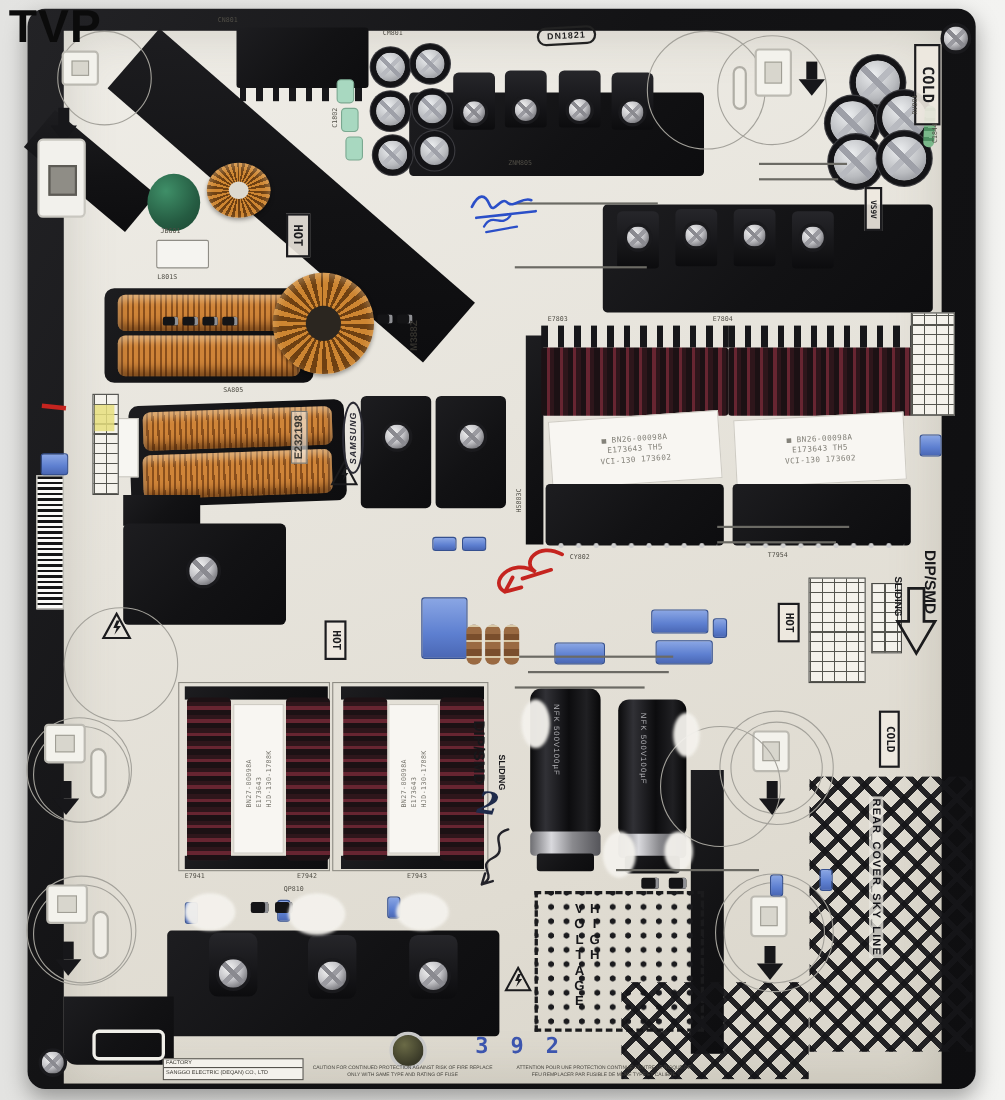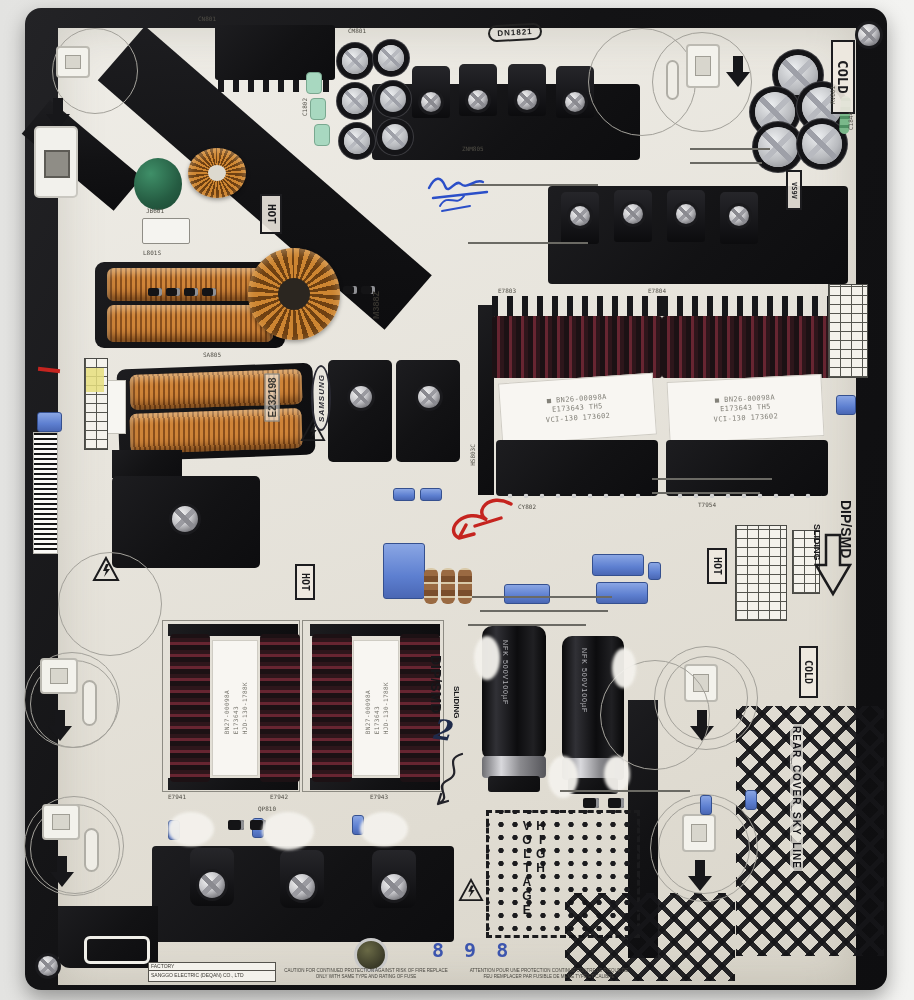--- a/index.html
+++ b/index.html
@@ -59,20 +59,21 @@
   .gridtab{background:#f4f2ec;border:1px solid #4a4a46;
        background-image:repeating-linear-gradient(0deg,#55554f 0 1px,transparent 1px 9px),
                         repeating-linear-gradient(90deg,#55554f 0 1px,transparent 1px 11px);}
   .bars{background:repeating-linear-gradient(180deg,#151515 0 2px,transparent 2px 5px),#fbfaf7;}
 </style>
 </head>
 <body>
 
 <div id="stage">
 
+  <div class="abs" style="left:8px;top:0px;font-size:42px;font-weight:900;color:#0b0b0b;letter-spacing:1px;z-index:60;">TVP</div>
 
   <div class="abs" style="left:25px;top:8px;width:862px;height:982px;border-radius:16px;
               background:linear-gradient(120deg,#232326,#131315 40%,#0e0e10);
               box-shadow:0 8px 20px rgba(0,0,0,.35);"></div>
 
   <div class="abs" style="left:58px;top:28px;width:798px;height:957px;
               background:linear-gradient(160deg,#efede7,#e7e4dc 40%,#e0dcd2 75%,#d9d5ca);
               box-shadow:inset 0 0 45px rgba(115,110,95,.25);"></div>
 
   <div class="abs blk" style="left:145px;top:26px;width:380px;height:72px;transform:rotate(41deg);transform-origin:0 0;"></div>
@@ -373,21 +374,21 @@
               border:1px solid #77756d;padding:1px 3px;background:rgba(245,243,238,.6);">E232198</div>
   <div class="abs" style="left:288px;top:388px;width:66px;height:20px;border:2px solid #2a2a33;border-radius:50%;
               display:flex;align-items:center;justify-content:center;transform:rotate(-90deg);transform-origin:center;">
     <span style="font-size:8px;font-weight:700;font-style:italic;color:#2a2a33;letter-spacing:1px;">SAMSUNG</span>
   </div>
   <div class="abs" style="left:362px;top:300px;font-size:9px;font-weight:700;color:#33312c;transform:rotate(-90deg);">M388Z</div>
   <div class="abs" style="left:488px;top:24px;width:54px;height:17px;border:2px solid #222;border-radius:9px;transform:rotate(-3deg);
               display:flex;align-items:center;justify-content:center;font-size:8px;font-weight:700;color:#222;letter-spacing:1px;">DN1821</div>
 
   <div class="abs" style="left:432px;top:938px;font-size:20px;font-weight:700;color:#3c55ae;letter-spacing:4px;
-              font-family:'DejaVu Sans Mono','Liberation Mono',monospace;">8 9 8</div>
+              font-family:'DejaVu Sans Mono','Liberation Mono',monospace;">3 9 2</div>
 
   <svg class="abs" style="left:415px;top:492px;" width="110" height="62" viewBox="0 0 110 62">
     <path d="M96 12 C74 0 58 20 72 28 C50 14 28 38 44 46 M44 46 l15 -4 M44 46 l7 -13 M60 34 l26 -8" fill="none" stroke="#c5241f" stroke-width="3.4" stroke-linecap="round"></path>
   </svg>
   <svg class="abs" style="left:425px;top:168px;" width="72" height="40" viewBox="0 0 72 40">
     <path d="M4 20 C10 8 16 8 20 18 C24 28 30 10 36 16 C42 22 50 10 58 14 M8 30 L62 24" fill="none" stroke="#2b4fc8" stroke-width="2.4" stroke-linecap="round"></path>
   </svg>
   <svg class="abs" style="left:436px;top:188px;" width="40" height="26" viewBox="0 0 40 26">
     <path d="M4 18 C12 4 20 20 28 8 M6 23 L34 18" fill="none" stroke="#2b4fc8" stroke-width="2" stroke-linecap="round"></path>
   </svg>

